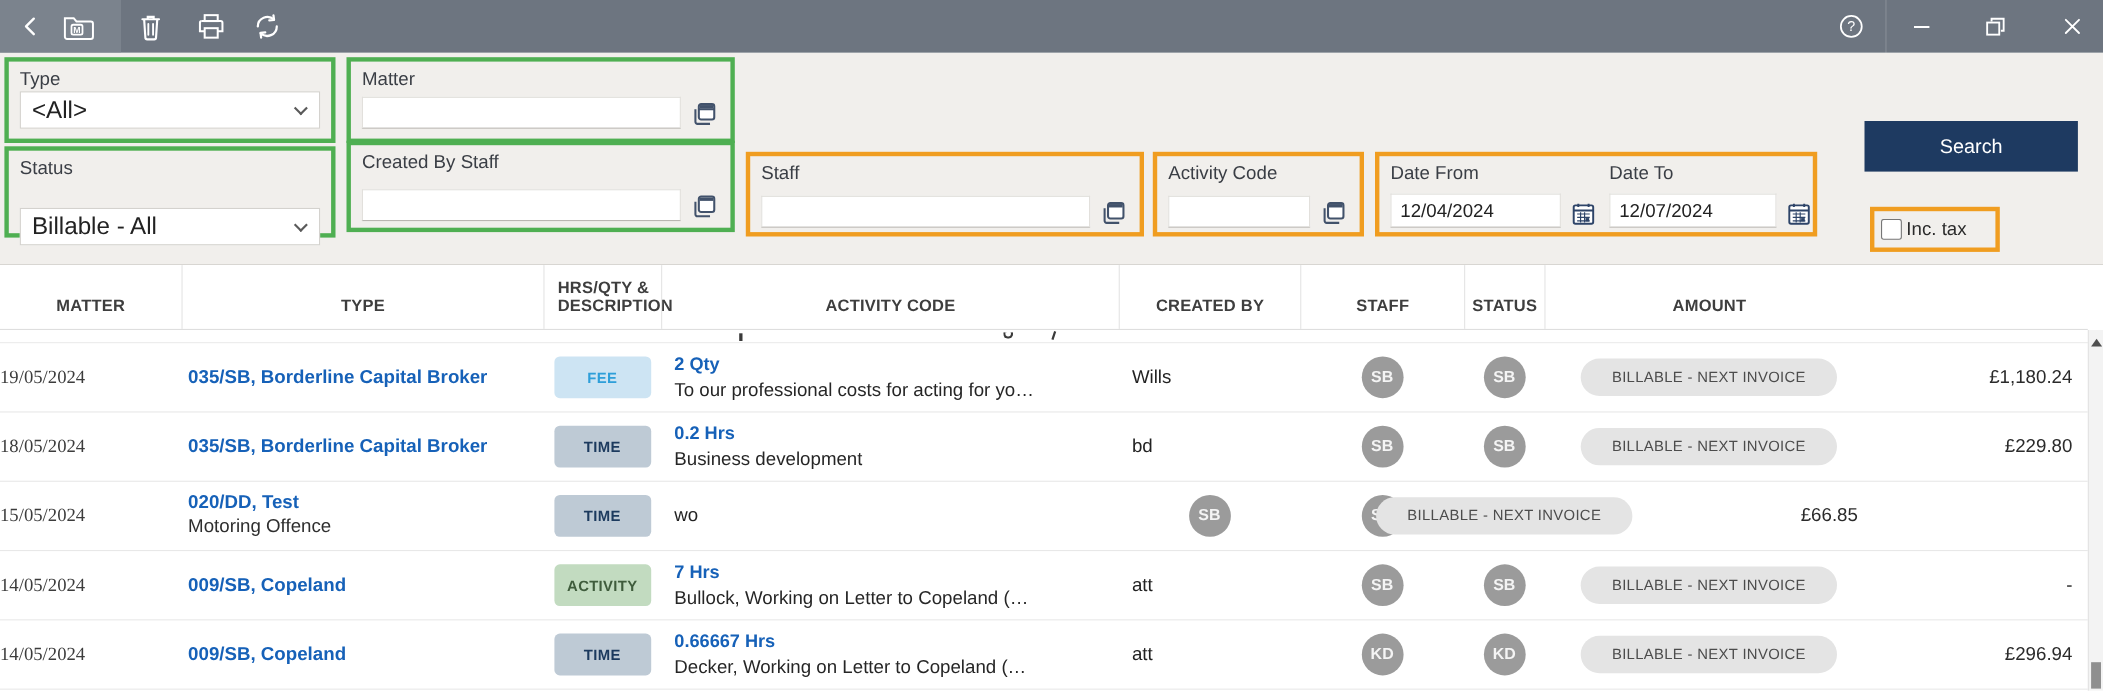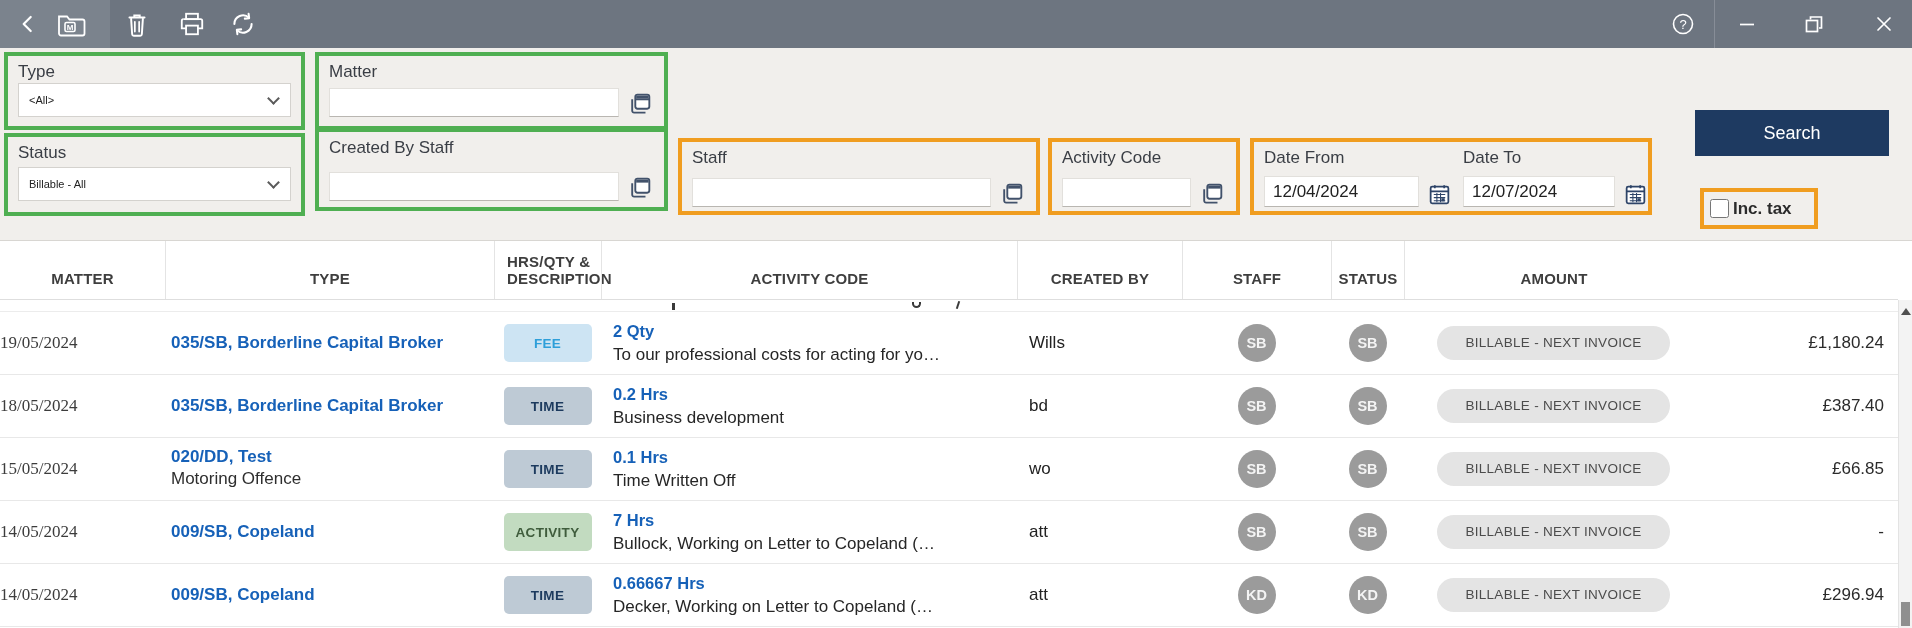--- a/index.html
+++ b/index.html
@@ -21,32 +21,32 @@
   .filters { position:absolute; left:0; top:48px; width:1912px; height:193px;
     background:var(--panel-bg); border-bottom:1px solid #d8d6d2; }
   .fbox { position:absolute; border:4px solid; padding:5px 10px 8px 10px; }
   .fbox.green { border-color:var(--hl-green); }
   .fbox.orange { border-color:var(--hl-orange); }
   .flabel { font-size:17px; color:#3a3e45; line-height:22px; }
   .frow { display:flex; align-items:flex-end; margin-top:5px; }
   .ftext { flex:1; height:29px; background:#fff; border:1px solid #e2e0dc; border-bottom:1px solid #b9b6b1;
     font-family:inherit; font-size:17px; color:#222; padding:0 8px; min-width:0; }
   .fselect { width:100%; height:34px; background:#fff; border:1px solid #d4d2ce; position:relative;
-    display:flex; align-items:center; padding:13px 10px; font-size:11px; color:#222; cursor:pointer; }
+    display:flex; align-items:center; padding:13px 10px; font-size:22px; color:#222; cursor:pointer; }
   .chev-down { width:9px; height:9px; border-right:2px solid #5a5a5a; border-bottom:2px solid #5a5a5a;
     transform:rotate(45deg); position:absolute; right:12px; top:10px; }
   .icon-btn { border:none; background:transparent; cursor:pointer; display:flex; align-items:flex-end;
     margin-left:8px; padding:0; }
   .dategroup { position:absolute; top:5px; }
   .search-btn { position:absolute; left:1695px; top:62px; width:194px; height:46px;
     background:var(--search-bg); color:#fff; border:none; font-family:inherit; font-size:18px; cursor:pointer; }
   .inctax { position:absolute; left:1700px; top:140px; width:118px; height:41px; border:4px solid var(--hl-orange);
     display:flex; align-items:center; padding-left:6px; background:transparent; }
   .inctax input { width:19px; height:19px; margin-right:4px; accent-color:#fff; }
-  .inctax label { font-size:17px; color:#2b2b2b;font-weight:bold; }
+  .inctax label { font-size:17px; color:#2b2b2b; }
 
   
   .table { position:absolute; left:0; top:241px; width:1912px; height:387px; background:#fff; }
   .grid { display:grid; grid-template-columns:165px 329px 107px 416px 165px 149px 73px 299px 195px; width:1898px; }
   .thead { height:59px; position:relative; border-bottom:1px solid #dedede; }
   .hcell { display:flex; align-items:flex-end; justify-content:center; padding-bottom:12px;
     font-size:15px; font-weight:700; color:#3e3e3e; letter-spacing:0.2px; cursor:pointer; position:relative; }
   .hcell + .hcell { border-left:1px solid #e4e4e4; }
   .hcell.h-left { justify-content:flex-start; padding-left:12px; }
   .sort-chev { position:absolute; top:6px; left:50%; margin-left:-6px; width:9px; height:9px;
@@ -206,21 +206,21 @@
               <path d="M8 9 h13.5" stroke="#42526b" stroke-width="1.8"></path>
               <rect x="8.8" y="5.3" width="12" height="3" fill="#42526b"></rect>
             </svg>
           </span>
         </button>
       </div>
     </div>
 
     <div class="fbox green" style="left:4px; top:85px; width:301px; height:83px;">
       <div class="flabel">Status</div>
-      <div class="fselect" style="margin-top:3px">
+      <div class="fselect" style="margin-top:25px">
         <span>Billable - All</span>
         <span class="chev-down"></span>
       </div>
     </div>
 
     <div class="fbox green" style="left:315px; top:80px; width:353px; height:83px;">
       <div class="flabel">Created By Staff</div>
       <div class="frow" style="margin-top:13px">
         <input class="ftext" value="" style="">
         <button class="icon-btn">
@@ -393,38 +393,34 @@
     <div class="cell c-act">bd</div>
     <div class="cell c-created">
       <span class="avatar">SB</span>
     </div>
     <div class="cell c-staff">
       <span class="avatar">SB</span>
     </div>
     <div class="cell c-status">
       <span class="pill">BILLABLE - NEXT INVOICE</span>
     </div>
-    <div class="cell c-amount">£387.40</div>
+    <div class="cell c-amount">£229.80</div>
   </div>
 
   <div class="trow grid">
     <div class="cell c-date">
             <span>15/05/2024</span>
           </div>
     <div class="cell c-matter">
       <a href="#" class="mlink">020/DD, Test</a>
       <div class="msub">Motoring Offence</div>
     </div>
     <div class="cell c-type">
       <span class="badge" style="background: rgb(190, 202, 213); color: rgb(28, 58, 94);">TIME</span>
     </div>
-    <div class="cell c-desc">
-      <a href="#" class="qty">0.1 Hrs</a>
-      <div class="desc">Time Written Off</div>
-    </div>
     <div class="cell c-act">wo</div>
     <div class="cell c-created">
       <span class="avatar">SB</span>
     </div>
     <div class="cell c-staff">
       <span class="avatar">SB</span>
     </div>
     <div class="cell c-status">
       <span class="pill">BILLABLE - NEXT INVOICE</span>
     </div>

